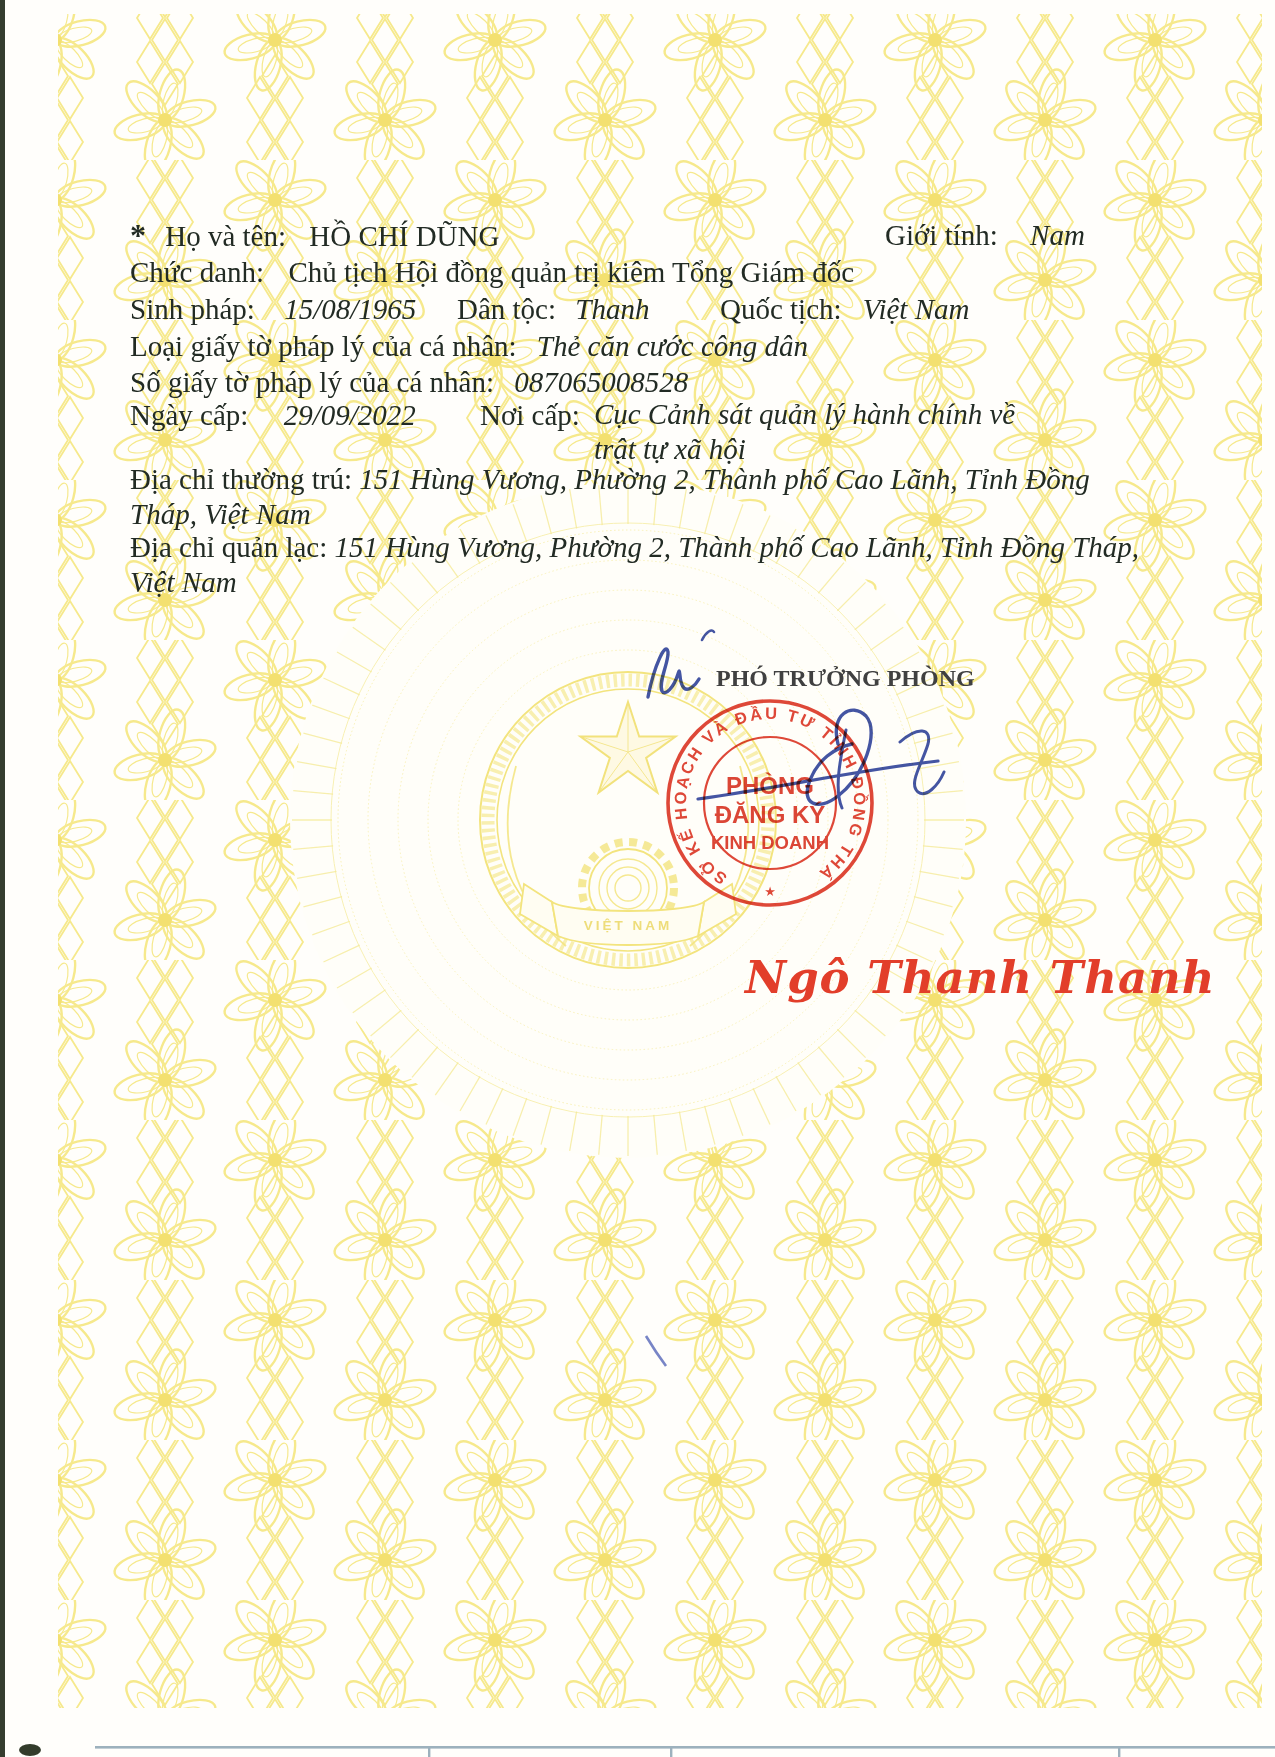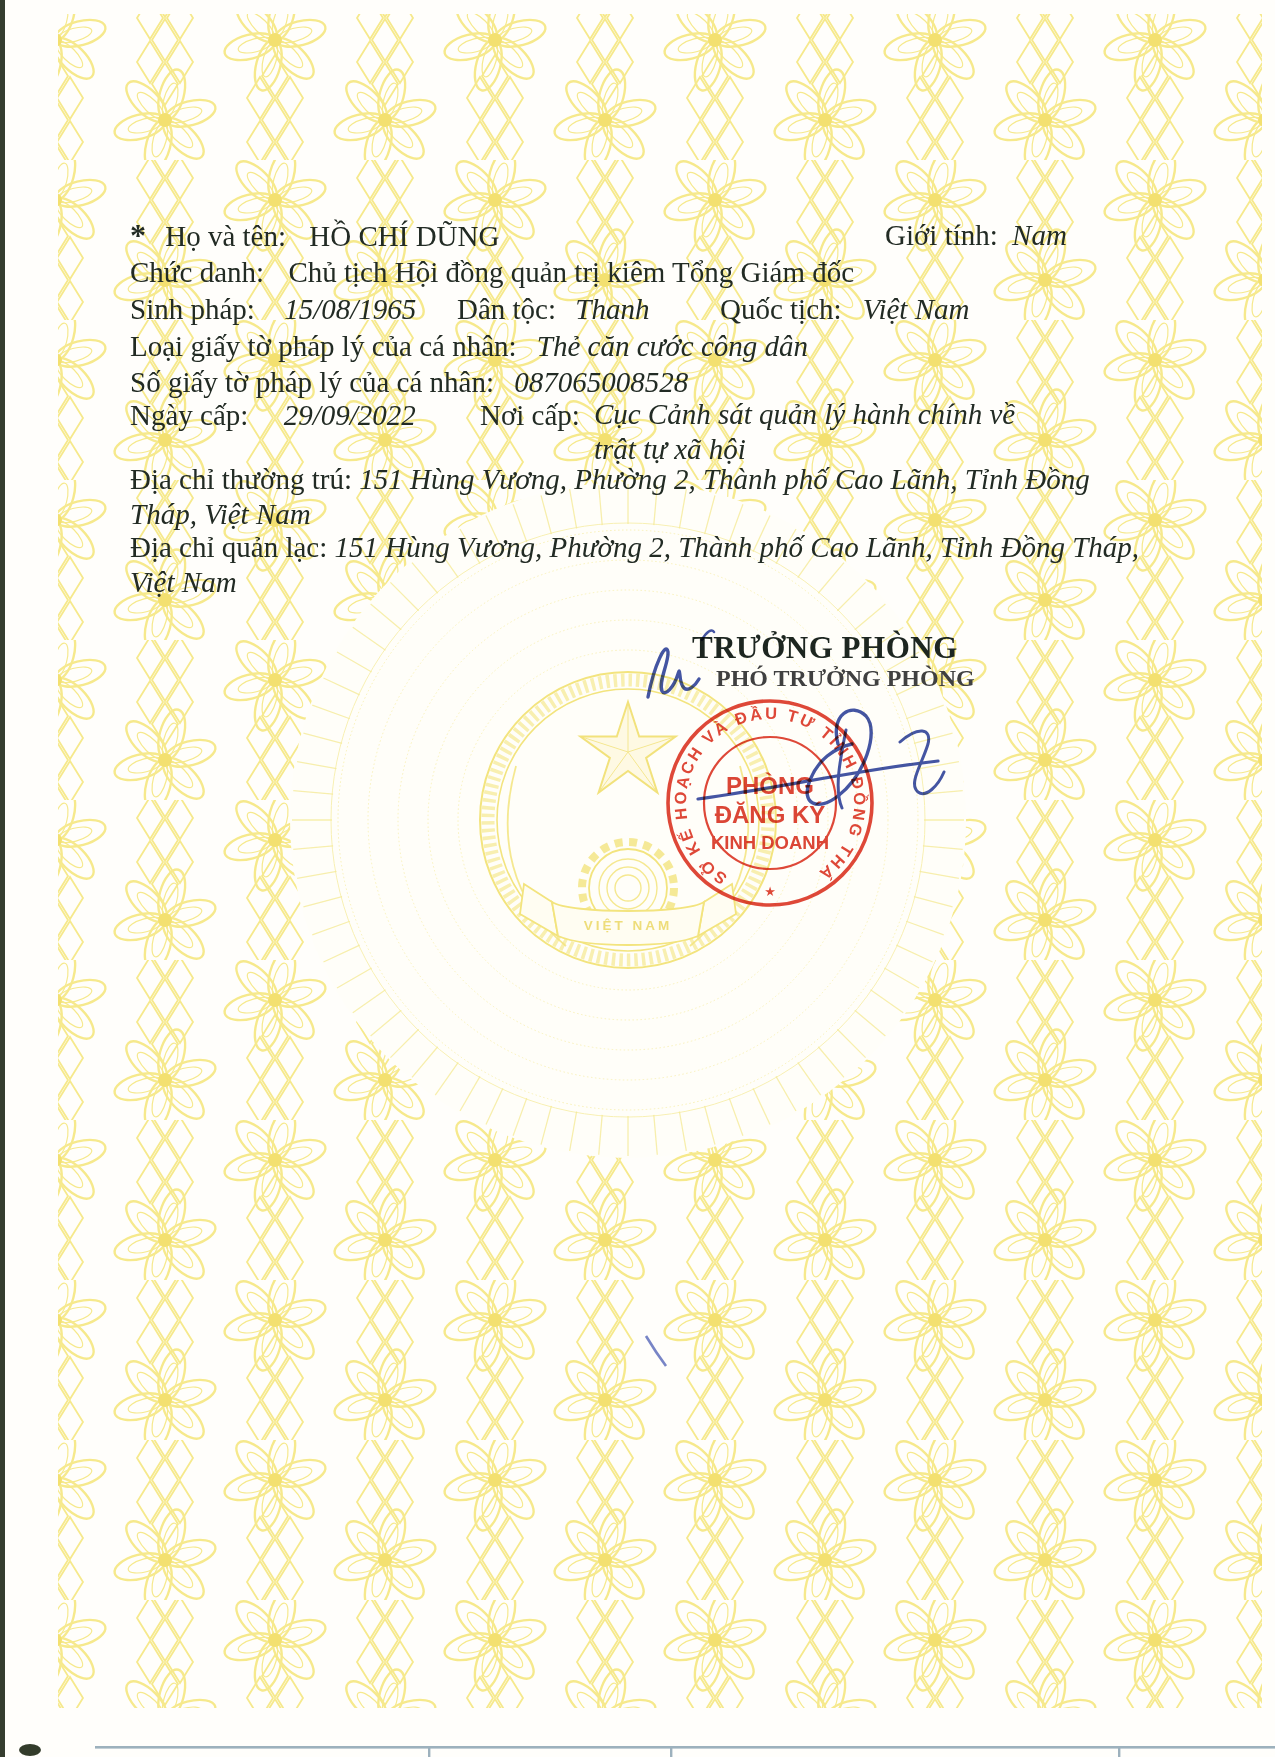--- a/index.html
+++ b/index.html
@@ -165,21 +165,21 @@
   <div class="content">
 
     <div class="line" style="top:217px">
       <span class="p" style="left:113px">
         <span class="ast">*</span>
         <span class="lbl" style="margin-left:12px">Họ và tên:</span>
         <span class="name-caps" style="margin-left:16px">HỒ CHÍ DŨNG</span>
       </span>
       <span class="p" style="left:868px">
         <span class="lbl">Giới tính:</span>
-        <span class="v" style="margin-left:7px">Nam</span>
+        <span class="v" style="margin-left:25px">Nam</span>
       </span>
     </div>
 
     <div class="line" style="top:254px">
       <span class="p" style="left:113px">
         <span class="lbl">Chức danh:</span>
         <span class="lbl" style="margin-left:17px">Chủ tịch Hội đồng quản trị kiêm Tổng Giám đốc</span>
       </span>
     </div>
 
@@ -228,21 +228,20 @@
       </span>
     </div>
 
     <div class="line" style="top:530px">
       <span class="wrapblock" style="left:113px;width:1010px">
         <span class="lbl">Địa chỉ quản lạc: </span><span class="v">151 Hùng Vương, Phường 2, Thành phố Cao Lãnh, Tỉnh Đồng Tháp, Việt Nam</span>
       </span>
     </div>
   </div>
 
-  <div class="title-line">TRƯỞNG PHÒNG</div>
   <div class="deputy-line">PHÓ TRƯỞNG PHÒNG</div>
 
   <svg class="stamp-svg" width="240" height="240" viewBox="0 0 240 240">
     <defs>
       <path id="rp" d="M 78,195.7 A 84,84 0 1 1 168.2,191.8" fill="none"></path>
     </defs>
     <g opacity="0.93">
       <circle cx="120" cy="123" r="102" fill="none" stroke="#dc3b2b" stroke-width="3.6"></circle>
       <circle cx="120" cy="123" r="66" fill="none" stroke="#dc3b2b" stroke-width="2.2"></circle>
       <text font-family="Liberation Sans, DejaVu Sans, sans-serif" font-size="16.5" font-weight="bold" fill="#dc3b2b" letter-spacing="2.4">
@@ -250,20 +249,21 @@
       </text>
       <text x="120" y="216" text-anchor="middle" font-size="13" fill="#dc3b2b">★</text>
       <g font-family="Liberation Sans, DejaVu Sans, sans-serif" font-weight="bold" fill="#d93828" text-anchor="middle">
         <text x="120" y="114" font-size="24">PHÒNG</text>
         <text x="120" y="143" font-size="24">ĐĂNG KÝ</text>
         <text x="120" y="169" font-size="18.5">KINH DOANH</text>
       </g>
     </g>
   </svg>
 
+  <div class="signer-name">Ngô Thanh Thanh</div>
 
   <svg class="sig-svg" width="340" height="210" viewBox="0 0 340 210">
     <g stroke="#35479f" stroke-width="3.4" fill="none" stroke-linecap="round" opacity="0.92">
 
       <g>
         <path d="M20,79 C26,48 38,22 40,34 C41,44 30,64 34,73 C37,79 46,69 50,56 C53,46 50,64 56,70 C60,74 67,68 71,61"></path>
         <path d="M74,22 C78,14 84,10 86,14" stroke-width="2.6"></path>
       </g>
 
       <g>

